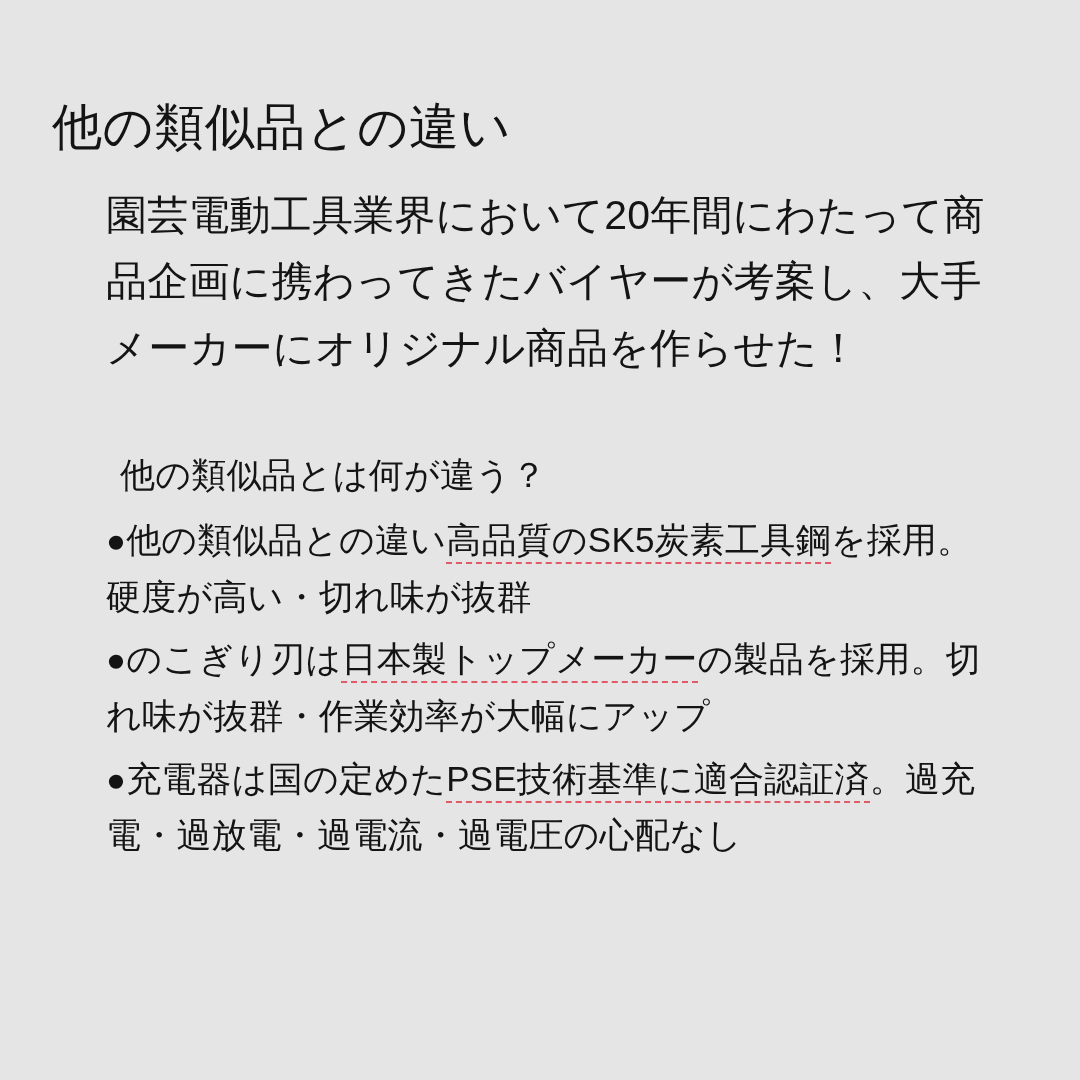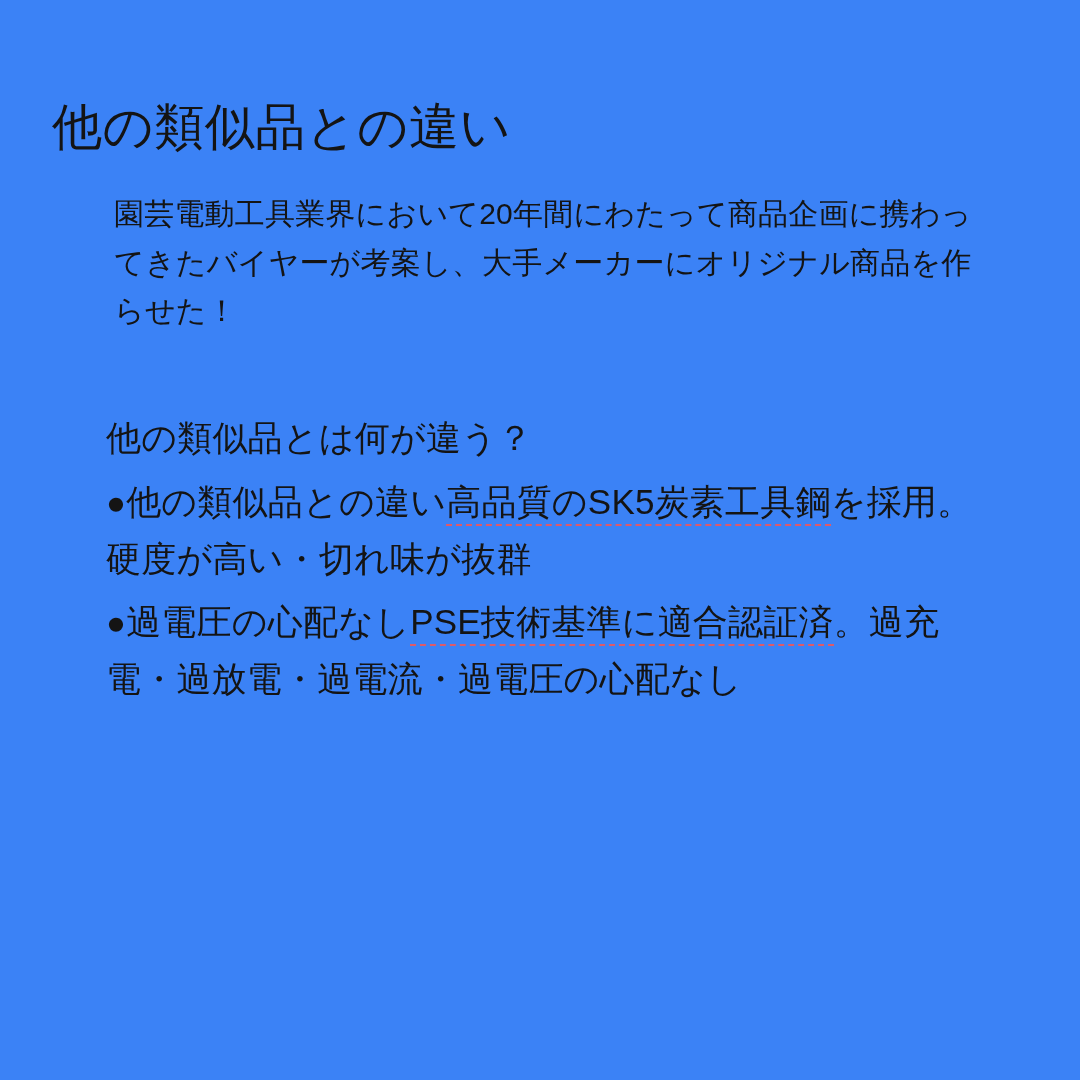--- a/index.html
+++ b/index.html
@@ -12,58 +12,58 @@
     background: #ffffff;
     font-family: "Liberation Sans", "DejaVu Sans", sans-serif;
     color: #111111;
     overflow: hidden;
   }
   .page {
     position: relative;
     width: 1080px;
     height: 1080px;
     box-sizing: border-box;
-    background: #3b82f6;
+    background: #e5e5e5;
   }
   .title {
     position: absolute;
     left: 52px;
     top: 62px;
     font-size: 50px;
     line-height: 1.25;
     font-weight: 400;
     letter-spacing: 0.5px;
     color: #141414;
     white-space: nowrap;
   }
   .body-block {
     position: absolute;
     left: 106px;
     top: 182px;
     width: 890px;
   }
   .para {
-    font-size: 30px;
+    font-size: 41px;
     line-height: 1.62;
     letter-spacing: 0.2px;
     color: #141414;
-    margin: 8px;
+    margin: 0;
   }
   .spacer {
     height: 66px;
   }
   .list-block {
     margin-top: 0;
   }
   .q-line {
     font-size: 35px;
     line-height: 1.62;
     letter-spacing: 0.2px;
     color: #141414;
-    margin: 0 0 8px 0;
+    margin: 0 0 8px 14px;
   }
   .item {
     font-size: 35px;
     line-height: 1.62;
     letter-spacing: 0.2px;
     color: #141414;
     margin: 0 0 6px 0;
     text-indent: 0;
   }
   .bullet {
@@ -89,20 +89,23 @@
 
     <div class="list-block">
 
       <p class="q-line">他の類似品とは何が違う？</p>
 
 
       <p class="item">
         <span class="bullet">●</span><span>他の類似品との違い</span><span class="u">高品質のSK5炭素工具鋼</span><span>を採用。硬度が高い・切れ味が抜群</span>
       </p>
 
+      <p class="item">
+        <span class="bullet">●</span><span>のこぎり刃は</span><span class="u">日本製トップメーカー</span><span>の製品を採用。切れ味が抜群・作業効率が大幅にアップ</span>
+      </p>
 
       <p class="item">
-        <span class="bullet">●</span><span>過電圧の心配なし</span><span class="u">PSE技術基準に適合認証済</span><span>。過充電・過放電・過電流・過電圧の心配なし</span>
+        <span class="bullet">●</span><span>充電器は国の定めた</span><span class="u">PSE技術基準に適合認証済</span><span>。過充電・過放電・過電流・過電圧の心配なし</span>
       </p>
 
     </div>
   </div>
 </div>
 
 </body></html>

